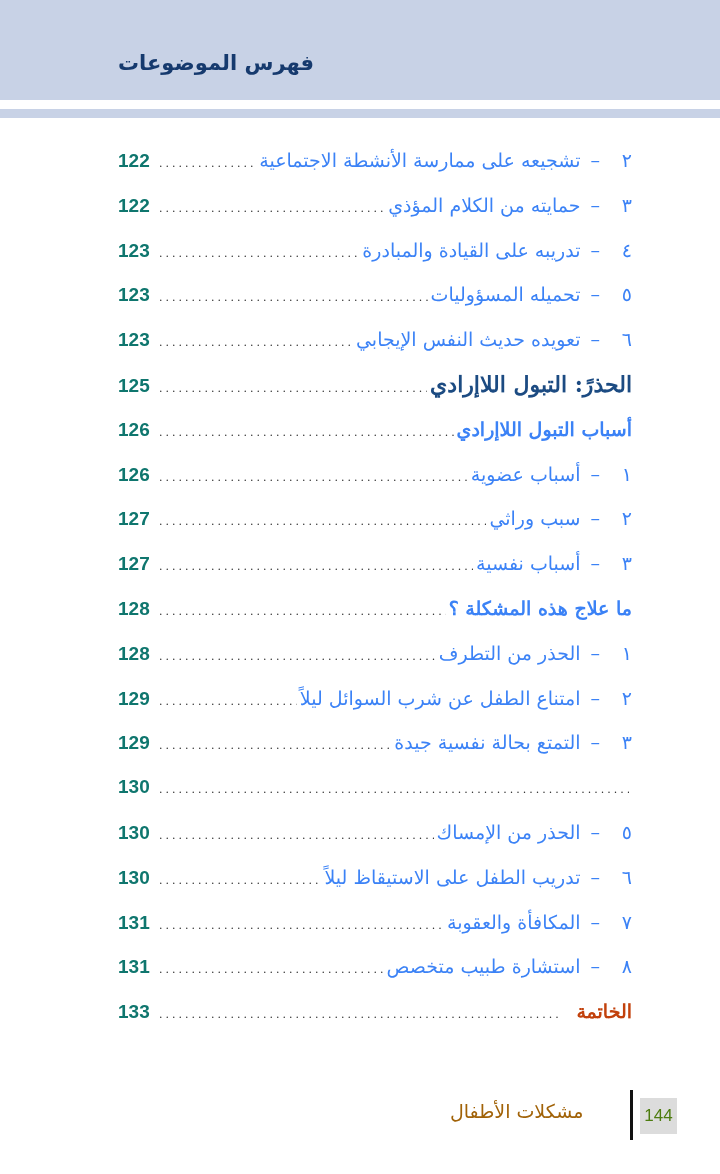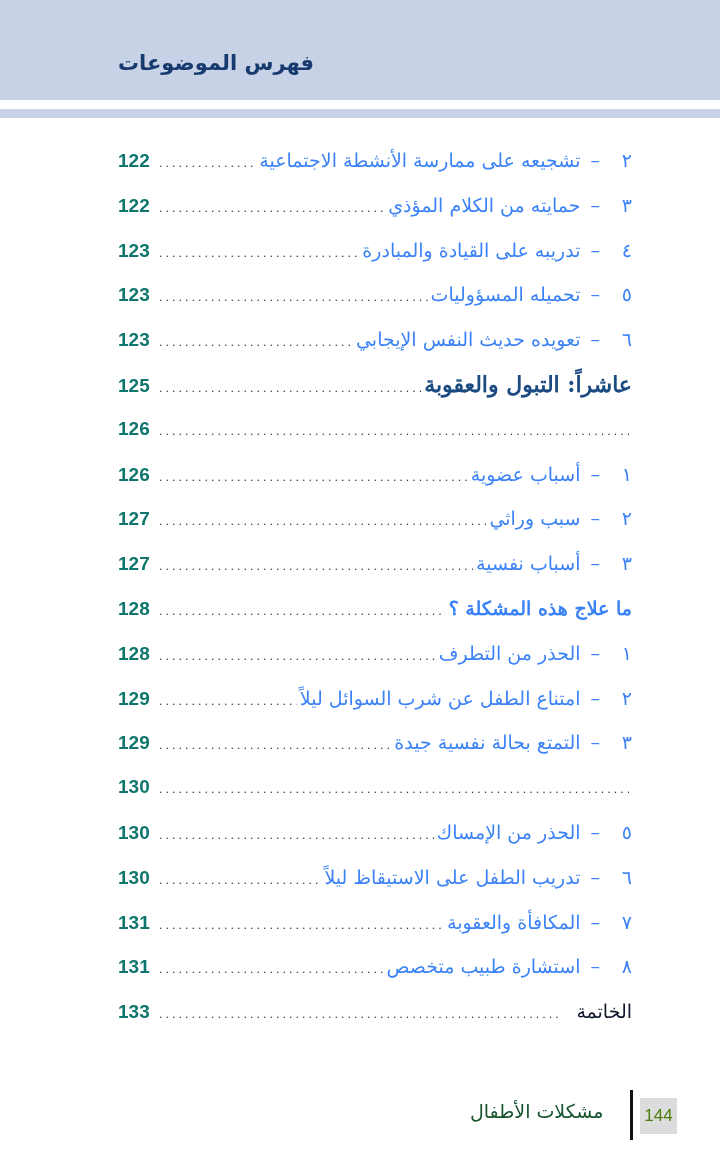--- a/index.html
+++ b/index.html
@@ -71,22 +71,22 @@
       flex: 0 0 auto;
     }
     .toc-text.bold { font-weight: bold; }
     .toc-text.heading {
       font-size: 22px;
       font-weight: bold;
       color: #1c4b82;
     }
     .toc-text.closing {
       font-size: 19px;
-      font-weight: normal;
-      color: #0f172a;
+      font-weight: bold;
+      color: #c2410c;
       margin-left: 12px;
     }
     .toc-num {
       display: inline-block;
       margin-left: 10px;
       min-width: 22px;
       text-align: right;
     }
     .toc-dash {
       display: inline-block;
@@ -121,23 +121,22 @@
       width: 720px;
       height: 56px;
     }
     .footer-book-title {
       position: absolute;
       left: 450px;
       top: 10px;
       direction: rtl;
       font-family: "DejaVu Sans", "Liberation Sans", sans-serif;
       font-size: 19px;
-      color: #14532d;
-      white-space: nowrap;
-      margin-left: 20px;
+      color: #a16207;
+      white-space: nowrap;
     }
     .footer-divider {
       position: absolute;
       left: 630px;
       top: 0px;
       width: 3px;
       height: 50px;
       background: #111111;
     }
     .footer-page-box {
@@ -185,25 +184,26 @@
         <div class="toc-text"><span class="toc-num">٥</span><span class="toc-dash">–</span><span>تحميله المسؤوليات</span></div>
         <div class="toc-leader">...................................................................................................................................</div>
         <div class="toc-page">123</div>
       </div>
       <div class="toc-row">
         <div class="toc-text"><span class="toc-num">٦</span><span class="toc-dash">–</span><span>تعويده حديث النفس الإيجابي</span></div>
         <div class="toc-leader">...................................................................................................................................</div>
         <div class="toc-page">123</div>
       </div>
       <div class="toc-row">
-        <div class="toc-text heading"><span>عاشراً: التبول والعقوبة</span></div>
+        <div class="toc-text heading"><span>الحذرً: التبول اللاإرادي</span></div>
         <div class="toc-leader">...................................................................................................................................</div>
         <div class="toc-page">125</div>
       </div>
       <div class="toc-row">
+        <div class="toc-text bold"><span>أسباب التبول اللاإرادي</span></div>
         <div class="toc-leader">...................................................................................................................................</div>
         <div class="toc-page">126</div>
       </div>
       <div class="toc-row">
         <div class="toc-text"><span class="toc-num">١</span><span class="toc-dash">–</span><span>أسباب عضوية</span></div>
         <div class="toc-leader">...................................................................................................................................</div>
         <div class="toc-page">126</div>
       </div>
       <div class="toc-row">
         <div class="toc-text"><span class="toc-num">٢</span><span class="toc-dash">–</span><span>سبب وراثي</span></div>

